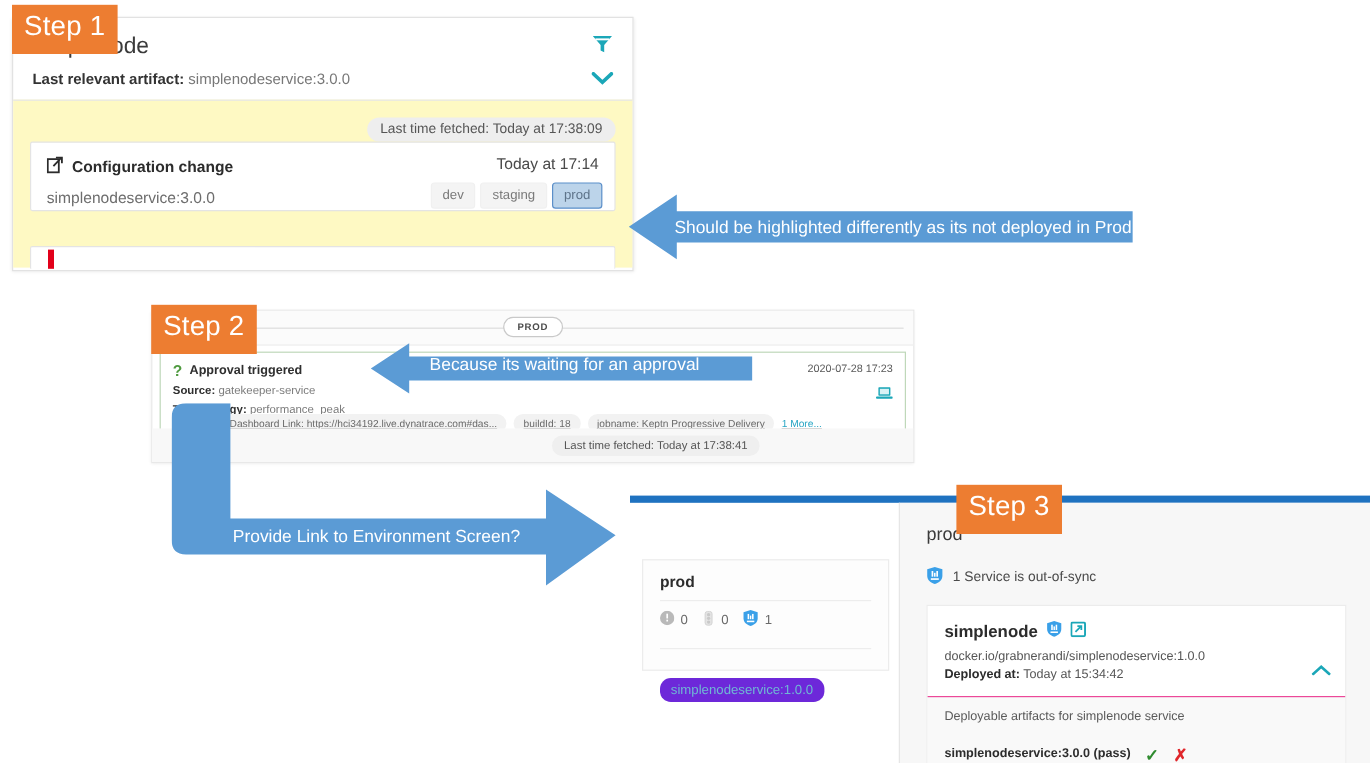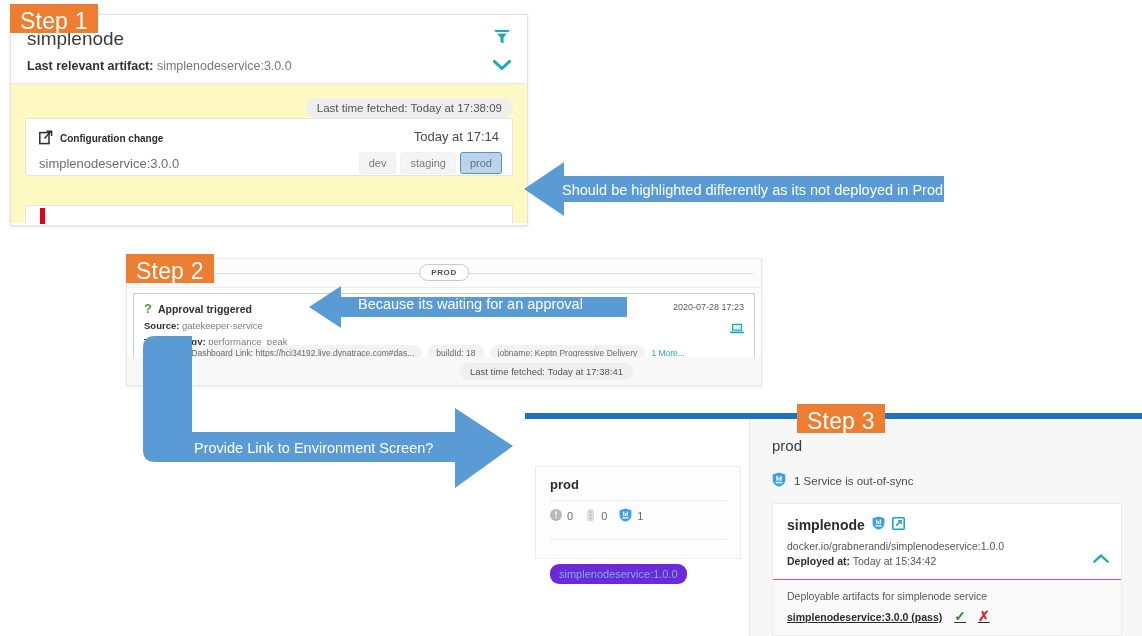--- a/index.html
+++ b/index.html
@@ -16,21 +16,21 @@
     color: #333333;
   }
   .abs { position: absolute; }
 
   
   .step-badge {
     background: #ED7D31;
     color: #ffffff;
     font-size: 23px;
     line-height: 1;
-    padding: 6px 10px 0 10px;
+    padding: 6px 10px 12px 10px;
     letter-spacing: 0.2px;
     z-index: 40;
     white-space: nowrap;
   }
 
   
   .panel {
     background: #ffffff;
     border: 1px solid #e2e2e2;
     box-shadow: 0 1px 3px rgba(0,0,0,0.10);
@@ -73,21 +73,21 @@
     margin-top: 12px;
     background: #ffffff;
     border: 1px solid #e4e4e4;
     border-radius: 2px;
     padding: 11px 13px 12px 13px;
     position: relative;
     height: 58px;
     box-sizing: border-box;
   }
   .evt-title {
-    font-size: 10px; font-weight: bold; color: #2c2c2c;
+    font-size: 13px; font-weight: bold; color: #2c2c2c;
     display: flex; align-items: center; gap: 7px;
   }
   .evt-sub { font-size: 13px; color: #6d6d6d; margin-top: 9px; }
   .evt-date {
     position: absolute; right: 13px; top: 10px;
     font-size: 13px; color: #4a4a4a;
   }
   .stage-pills {
     position: absolute; right: 10px; top: 33px;
     display: flex; align-items: flex-start; gap: 4px;
@@ -206,22 +206,22 @@
   .s3-dep { font-size: 10.5px; color: #555; margin-top: 3px; }
   .s3-dep b { color: #2c2c2c; font-weight: bold; }
   .s3-chev { position: absolute; right: 12px; bottom: 12px; }
   .s3-card-body {
     border-top: 1px solid #ec4899;
     background: #f9f9f9;
     padding: 10px 14px 12px 14px;
   }
   .s3-artifacts-lbl { font-size: 10.5px; color: #5a5a5a; }
   .s3-artifact-row {
-    margin-top: 7px; font-size: 10.5px; font-weight: bold; color: #2c2c2c;
-    display: flex; align-items: flex-end; gap: 12px; text-decoration: underline;
+    margin-top: 19px; font-size: 10.5px; font-weight: bold; color: #2c2c2c;
+    display: flex; align-items: flex-start; gap: 12px;
   }
   .chk { color: #2f8b2f; font-size: 14px; line-height: 1; }
   .crs { color: #e0262b; font-size: 14px; font-weight: bold; line-height: 1; }
 
   
   #prod-card {
     left: 535px; top: 466px; width: 206px; height: 93px;
     background: #fdfdfd;
     border: 1px solid #ececec;
     box-sizing: border-box;

